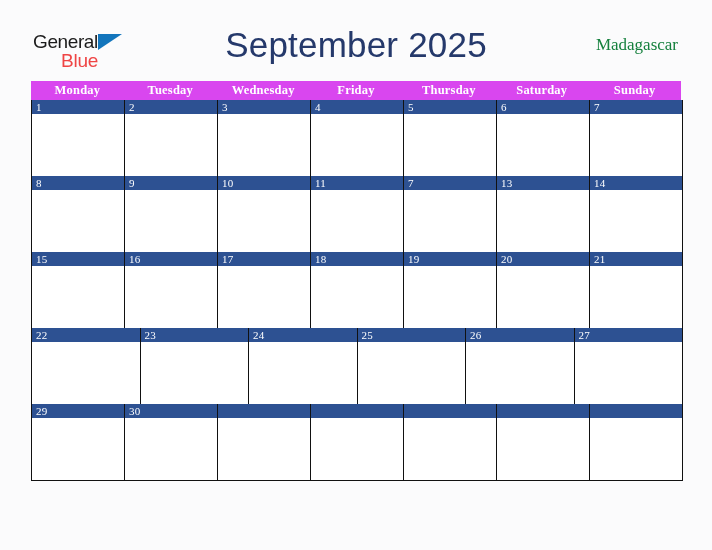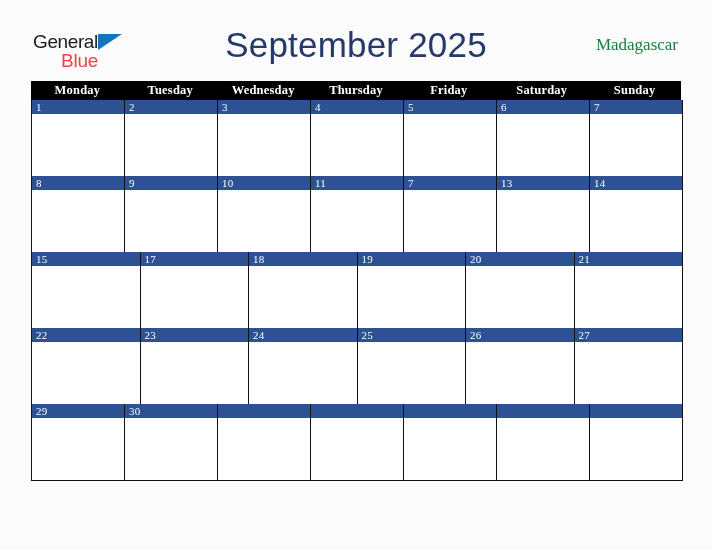--- a/index.html
+++ b/index.html
@@ -98,21 +98,21 @@
     position: absolute;
     left: 31px;
     top: 81px;
     width: 650px;
   }
 
   .weekdays {
     display: flex;
     width: 650px;
     height: 19px;
-    background: #000000;
+    background: #d946ef;
   }
   .weekday {
     flex: 1 1 0;
     text-align: center;
     color: #ffffff;
     font-family: "Liberation Serif", serif;
     font-weight: bold;
     font-size: 12.5px;
     line-height: 19px;
     letter-spacing: 0.2px;
@@ -180,22 +180,22 @@
     <div class="locale">Madagascar</div>
 
   </div>
 
   <div class="calendar">
 
     <div class="weekdays">
       <div class="weekday">Monday</div>
       <div class="weekday">Tuesday</div>
       <div class="weekday">Wednesday</div>
+      <div class="weekday">Friday</div>
       <div class="weekday">Thursday</div>
-      <div class="weekday">Friday</div>
       <div class="weekday">Saturday</div>
       <div class="weekday">Sunday</div>
     </div>
 
     <div class="weeks">
 
       <div class="week">
         <div class="day-cell">
           <div class="day-band">1</div>
           <div class="day-body"></div>
@@ -256,20 +256,24 @@
           <div class="day-body"></div>
         </div>
       </div>
 
       <div class="week">
         <div class="day-cell">
           <div class="day-band">15</div>
           <div class="day-body"></div>
         </div>
         <div class="day-cell">
+          <div class="day-band">16</div>
+          <div class="day-body"></div>
+        </div>
+        <div class="day-cell">
           <div class="day-band">17</div>
           <div class="day-body"></div>
         </div>
         <div class="day-cell">
           <div class="day-band">18</div>
           <div class="day-body"></div>
         </div>
         <div class="day-cell">
           <div class="day-band">19</div>
           <div class="day-body"></div>

